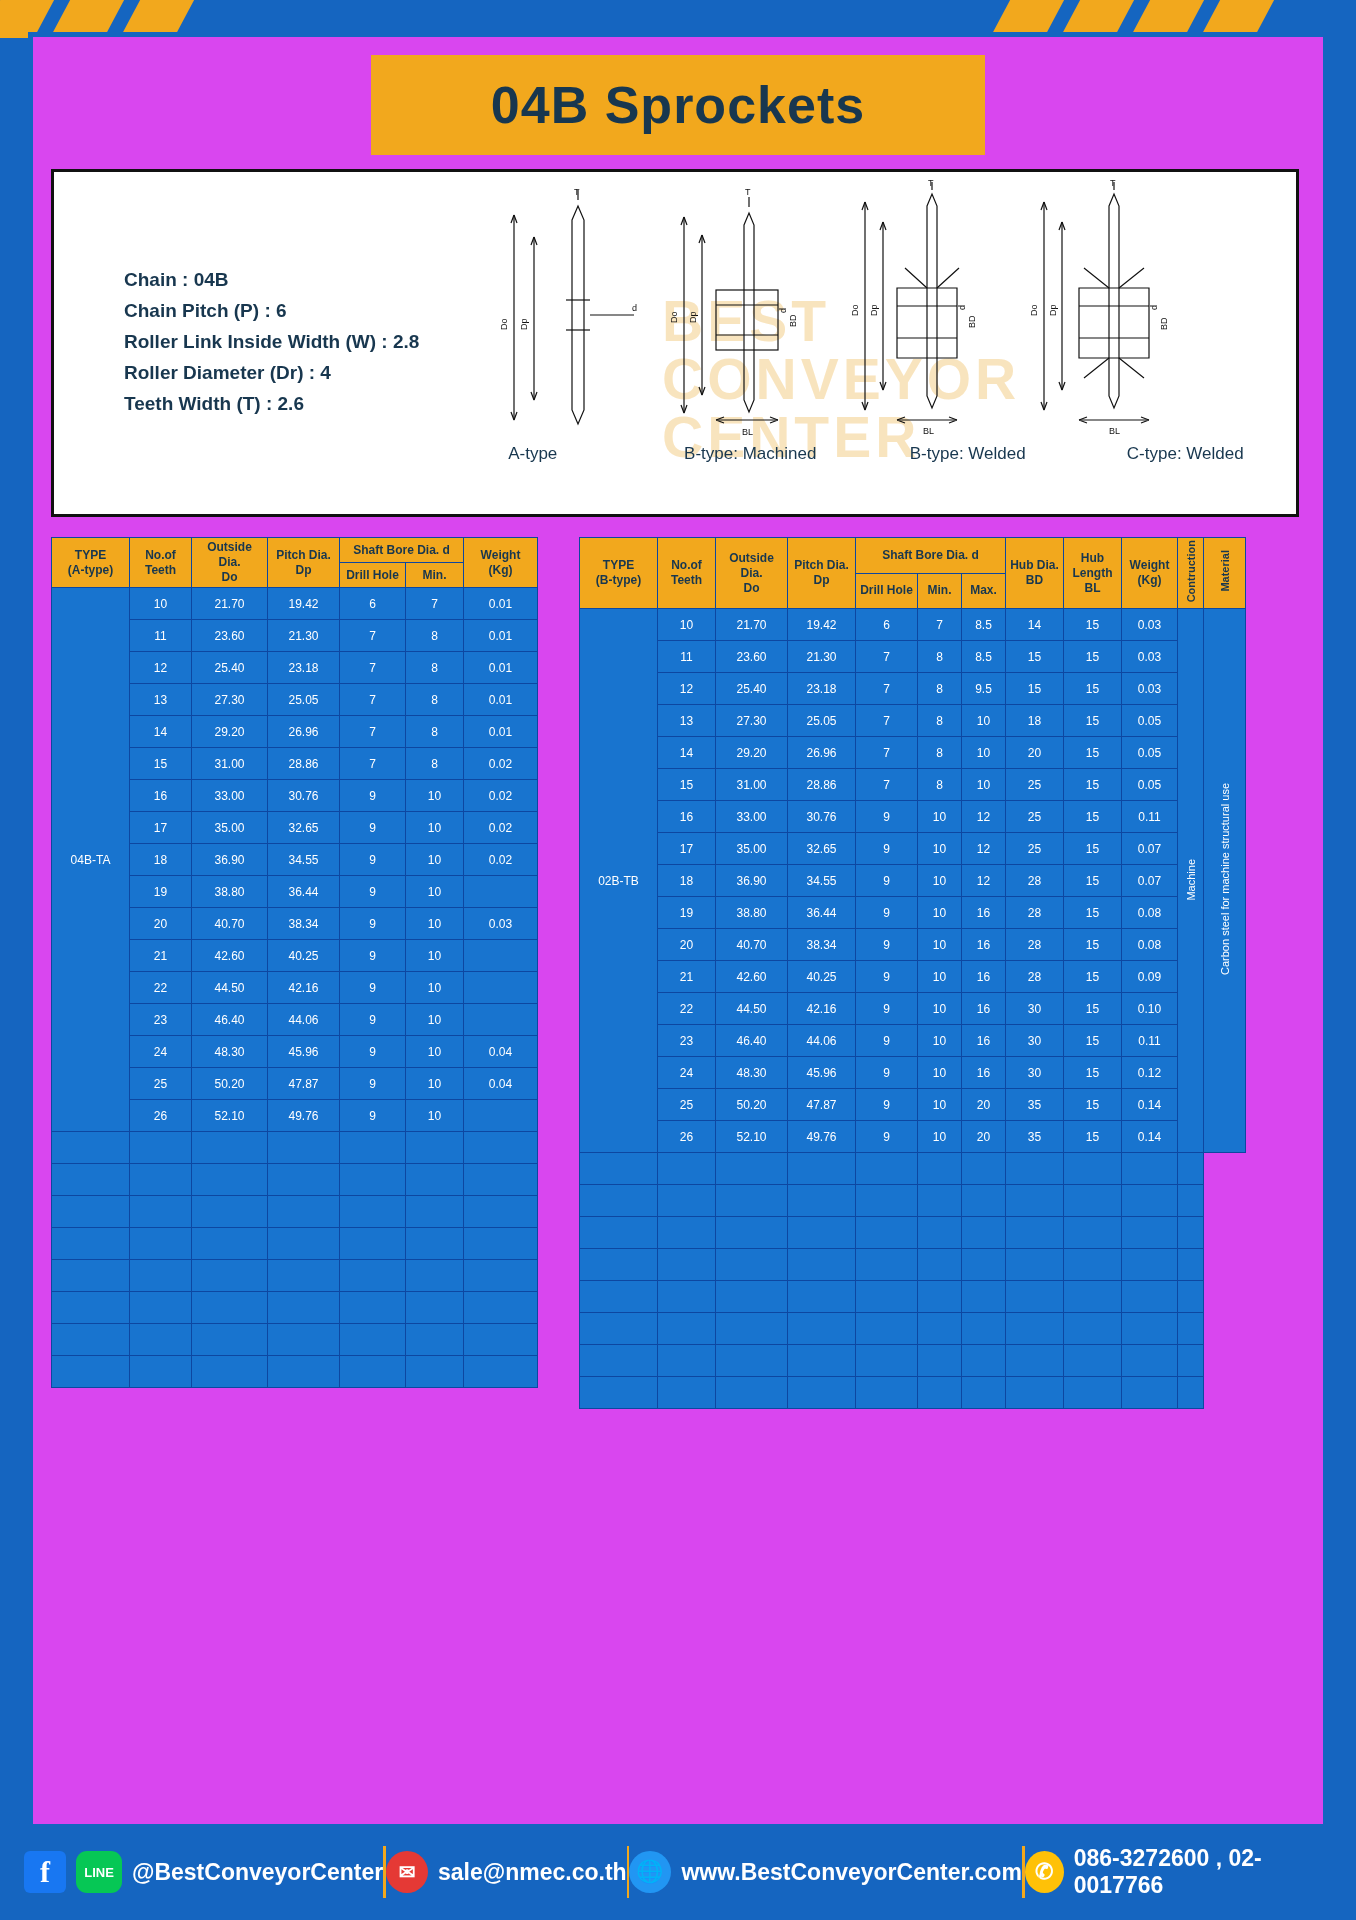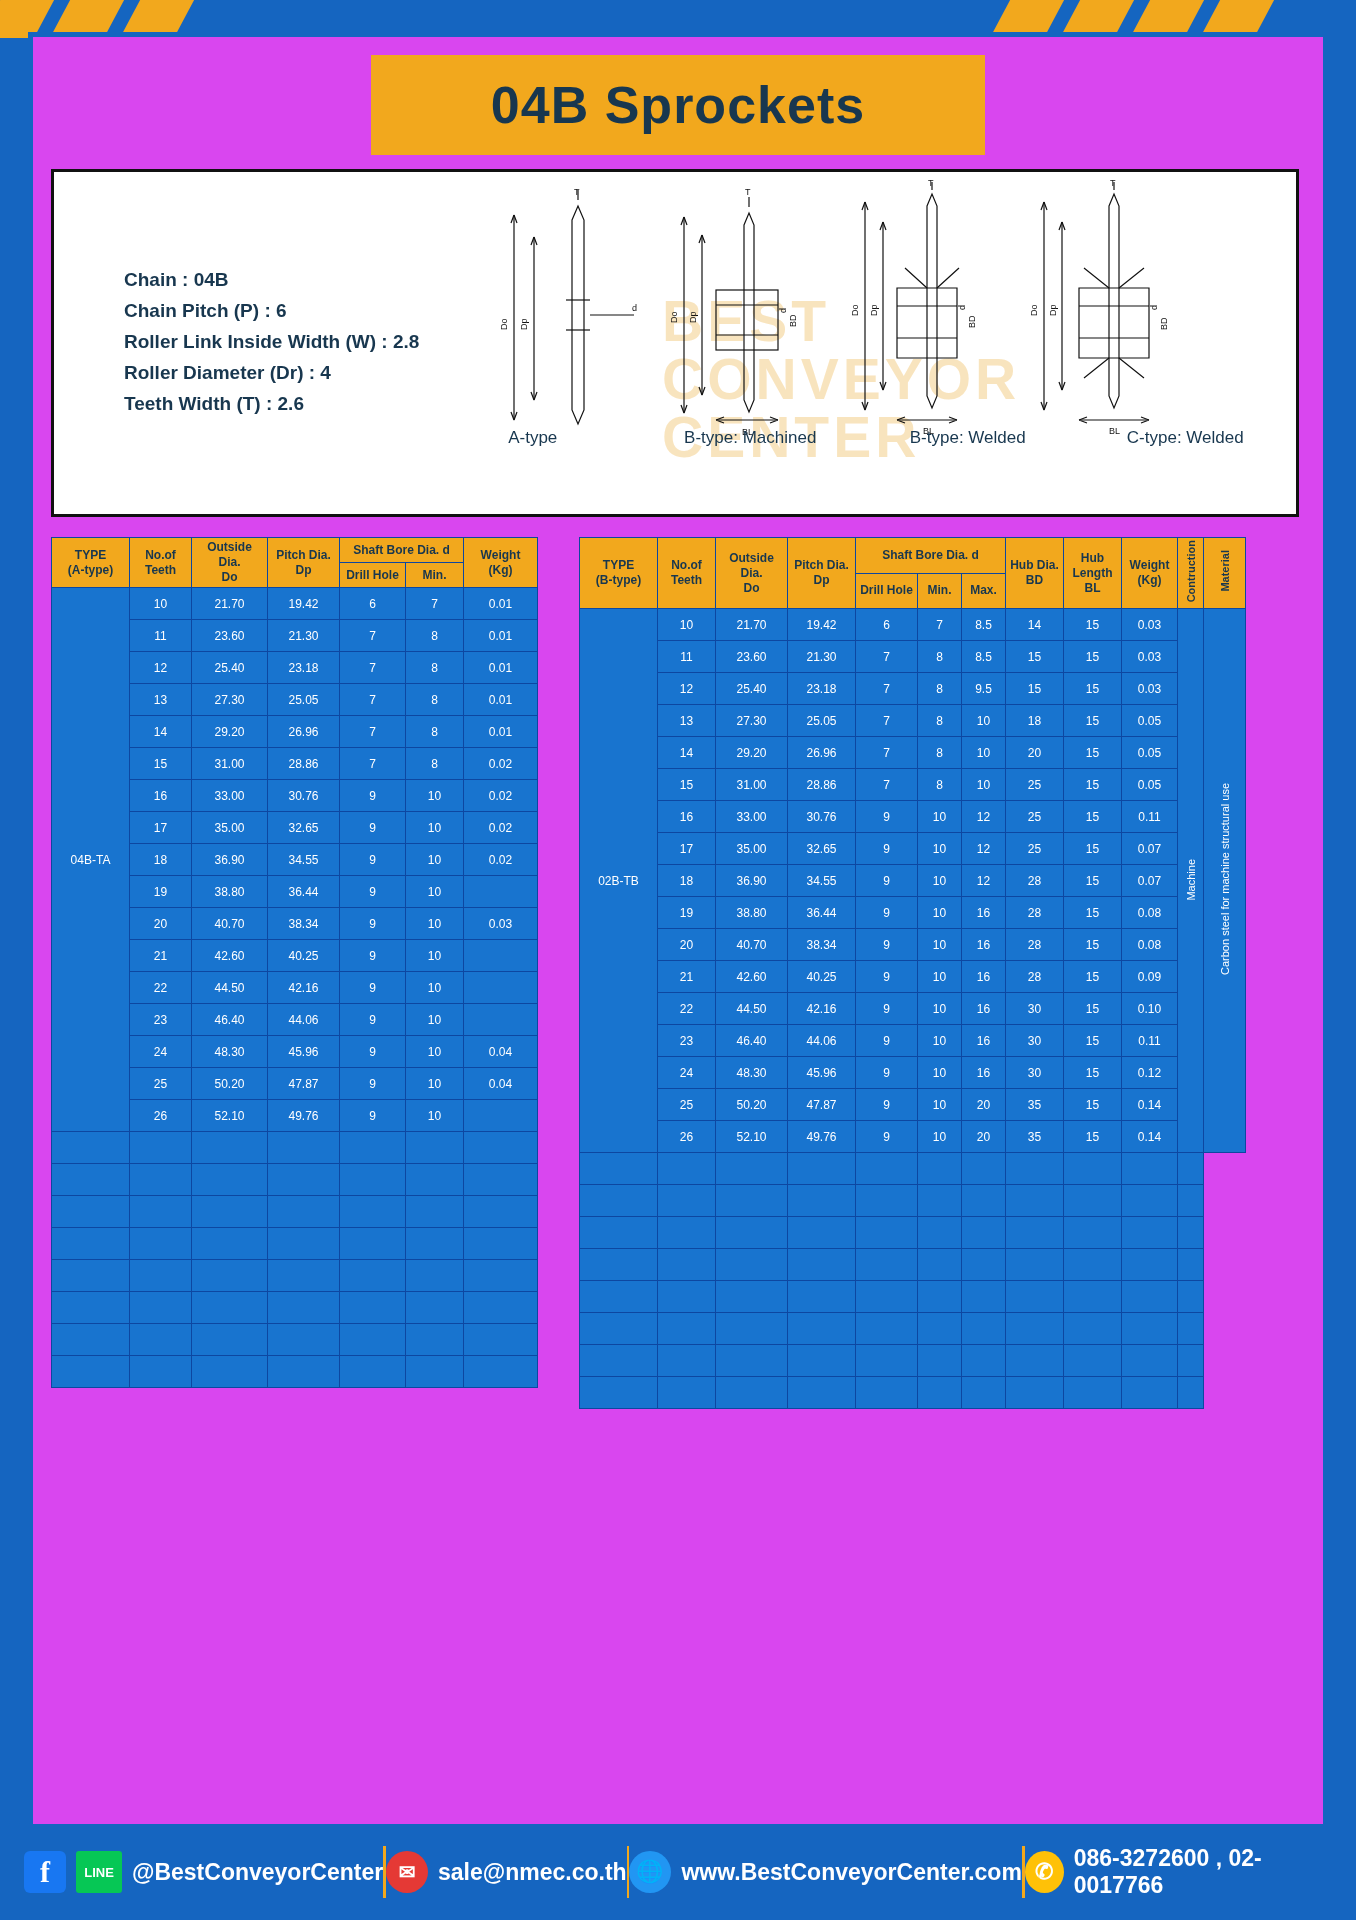--- a/index.html
+++ b/index.html
@@ -46,21 +46,21 @@
     position:absolute; left:30px; top:92px;
     font-size:19px; color:#18374f; font-weight:bold; line-height:31px;margin-left:40px;
   }
   .watermark {
     position:absolute; left:608px; top:120px; width:520px; height:170px;
     color:#f4cf8a; font-size:57px; font-weight:bold; letter-spacing:4px;
     opacity:.55; line-height:58px; pointer-events:none;
   }
   .drawings { position:absolute; left:370px; top:8px; width:870px; height:300px; }
   .drw-caption {
-    position:absolute; bottom:32px; width:100%;
+    position:absolute; bottom:16px; width:100%;
     display:flex; font-size:17px; color:#18374f;
   }
   .drw-caption span { flex:1; text-align:center; }
 
   
   .tables { position:absolute; left:18px; top:500px; width:1260px; }
   table { border-collapse:collapse; }
   .tbl { position:absolute; top:0; }
   .tbl.left { left:0; }
   .tbl.right { left:528px; }
@@ -104,21 +104,21 @@
     padding:0 24px;
   }
   .fitem { display:flex; align-items:center; gap:10px; color:#fff; font-size:23px; font-weight:bold; }
   .fsep { width:3px; height:52px; background:#f2a81d; }
   .ficon {
     width:42px; height:42px; border-radius:50%;
     display:flex; align-items:center; justify-content:center;
     font-size:22px; color:#1565c0; background:#fff;
   }
   .ficon.fb { background:#1877f2; color:#fff; border-radius:6px; font-size:30px; font-family:"Liberation Serif", serif; }
-  .ficon.line { background:#06c755; color:#fff; font-size:13px; border-radius:3px; width:46px; }
+  .ficon.line { background:#06c755; color:#fff; font-size:13px; border-radius:11px; width:46px; }
   .ficon.mail { background:#e53935; color:#fff; font-size:20px; }
   .ficon.web { background:#2196f3; color:#fff; font-size:22px; }
   .ficon.phone { background:#ffc107; color:#fff; font-size:22px; }
   svg { display:block; }
 </style>
 </head>
 <body>
 
 <div class="top-band">
   <div class="chev" style="left:-10px;"></div>

